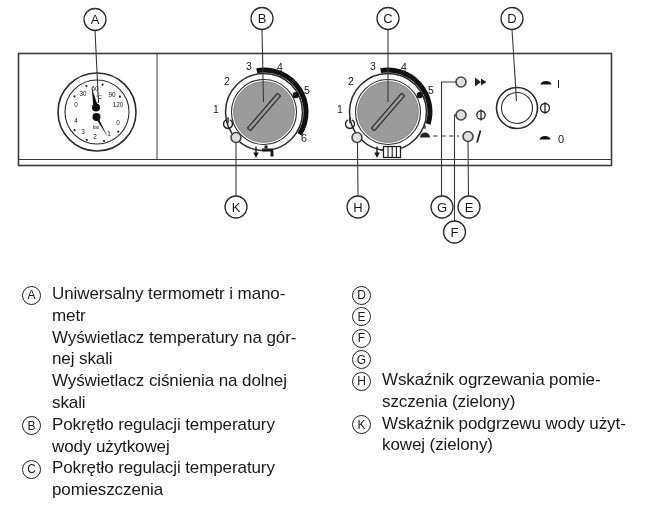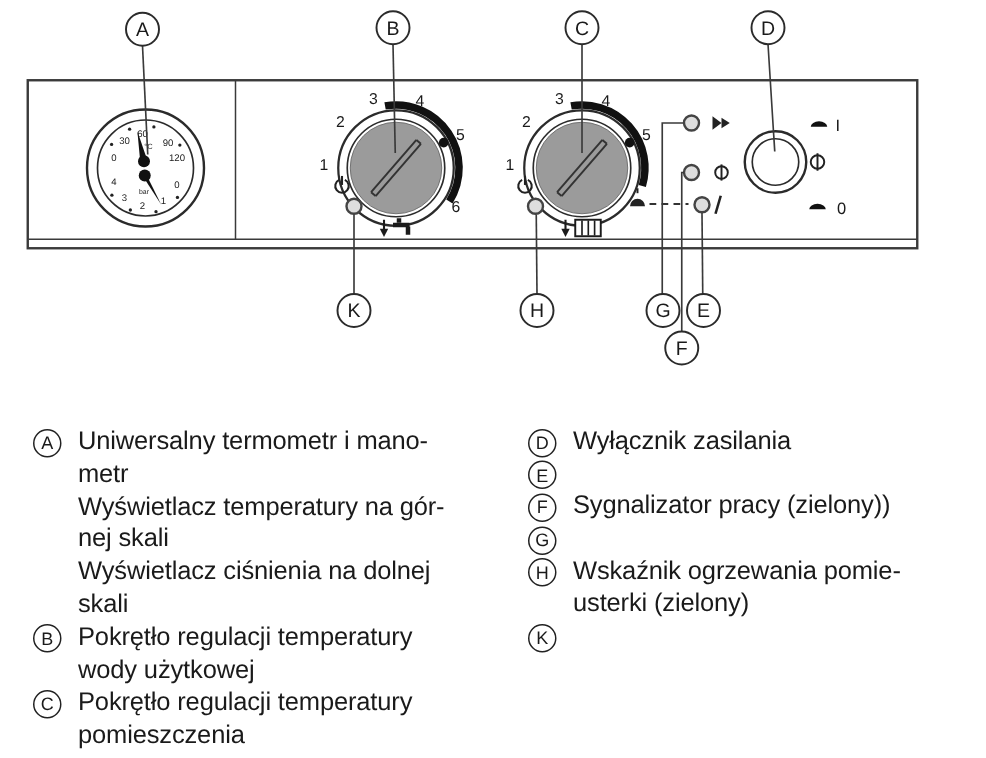--- a/index.html
+++ b/index.html
@@ -243,33 +243,33 @@
   <div class="legend-entry">
     <span class="legend-letter">C</span>
     <div class="legend-text">Pokrętło regulacji temperatury
 pomieszczenia</div>
   </div>
 </div>
 
 <div class="legend right">
   <div class="legend-entry">
     <span class="legend-letter">D</span>
-    <div class="legend-text">Wyłącznik zasilania</div>
   </div>
   <div class="legend-entry">
     <span class="legend-letter">E</span>
   </div>
   <div class="legend-entry">
     <span class="legend-letter">F</span>
-    <div class="legend-text">Sygnalizator pracy (zielony))</div>
   </div>
   <div class="legend-entry">
     <span class="legend-letter">G</span>
   </div>
   <div class="legend-entry">
     <span class="legend-letter">H</span>
     <div class="legend-text">Wskaźnik ogrzewania pomie-
-usterki (zielony)</div>
+szczenia (zielony)</div>
   </div>
   <div class="legend-entry">
     <span class="legend-letter">K</span>
+    <div class="legend-text">Wskaźnik podgrzewu wody użyt-
+kowej (zielony)</div>
   </div>
 </div>
 
 </body></html>

